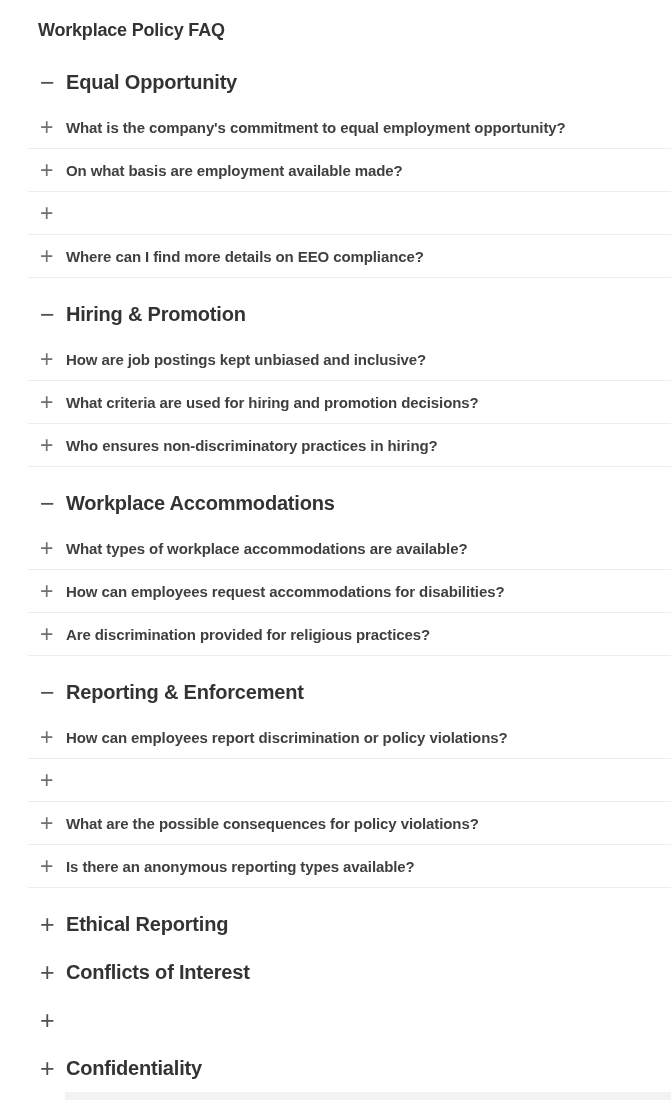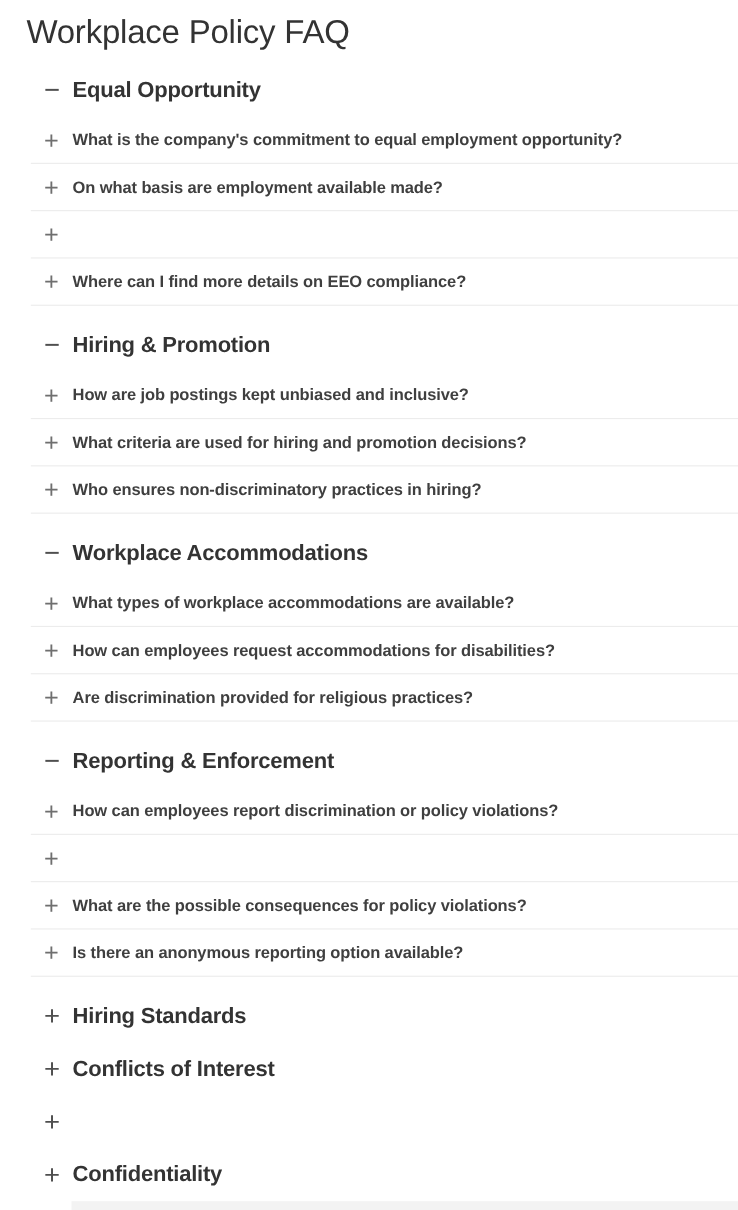--- a/index.html
+++ b/index.html
@@ -15,24 +15,24 @@
   * { margin: 0; padding: 0; box-sizing: border-box; }
   html, body {
     width: 671px;
     height: 1100px;
     background: var(--bg-color);
     font-family: "Liberation Sans", sans-serif;
     overflow: hidden;
     position: relative;
   }
   .page-title {
-    margin: 14px 0 0 24px;
-    font-size: 30px;
+    margin: 14px 0 0 38px;
+    font-size: 18px;
     line-height: 32px;
-    font-weight: 400;
+    font-weight: 700;
     color: var(--title-color);
     letter-spacing: -0.2px;
     white-space: nowrap;
   }
   .faq-list {
     margin-left: 28px;
   }
   .section-header {
     display: flex;
     align-items: center;
@@ -184,29 +184,29 @@
     <span class="icon q-icon">+</span>
   </div>
 
   <div class="question-row">
     <span class="icon q-icon">+</span>
     <span class="q-label">What are the possible consequences for policy violations?</span>
   </div>
 
   <div class="question-row">
     <span class="icon q-icon">+</span>
-    <span class="q-label">Is there an anonymous reporting option available?</span>
-  </div>
-</div>
-  </div>
-
-  <div class="section collapsed">
-    <div class="section-header">
-      <span class="icon section-icon">+</span>
-      <span class="section-label">Hiring Standards</span>
+    <span class="q-label">Is there an anonymous reporting types available?</span>
+  </div>
+</div>
+  </div>
+
+  <div class="section collapsed">
+    <div class="section-header">
+      <span class="icon section-icon">+</span>
+      <span class="section-label">Ethical Reporting</span>
     </div>
     <div class="questions"></div>
   </div>
 
   <div class="section collapsed">
     <div class="section-header">
       <span class="icon section-icon">+</span>
       <span class="section-label">Conflicts of Interest</span>
     </div>
     <div class="questions"></div>

